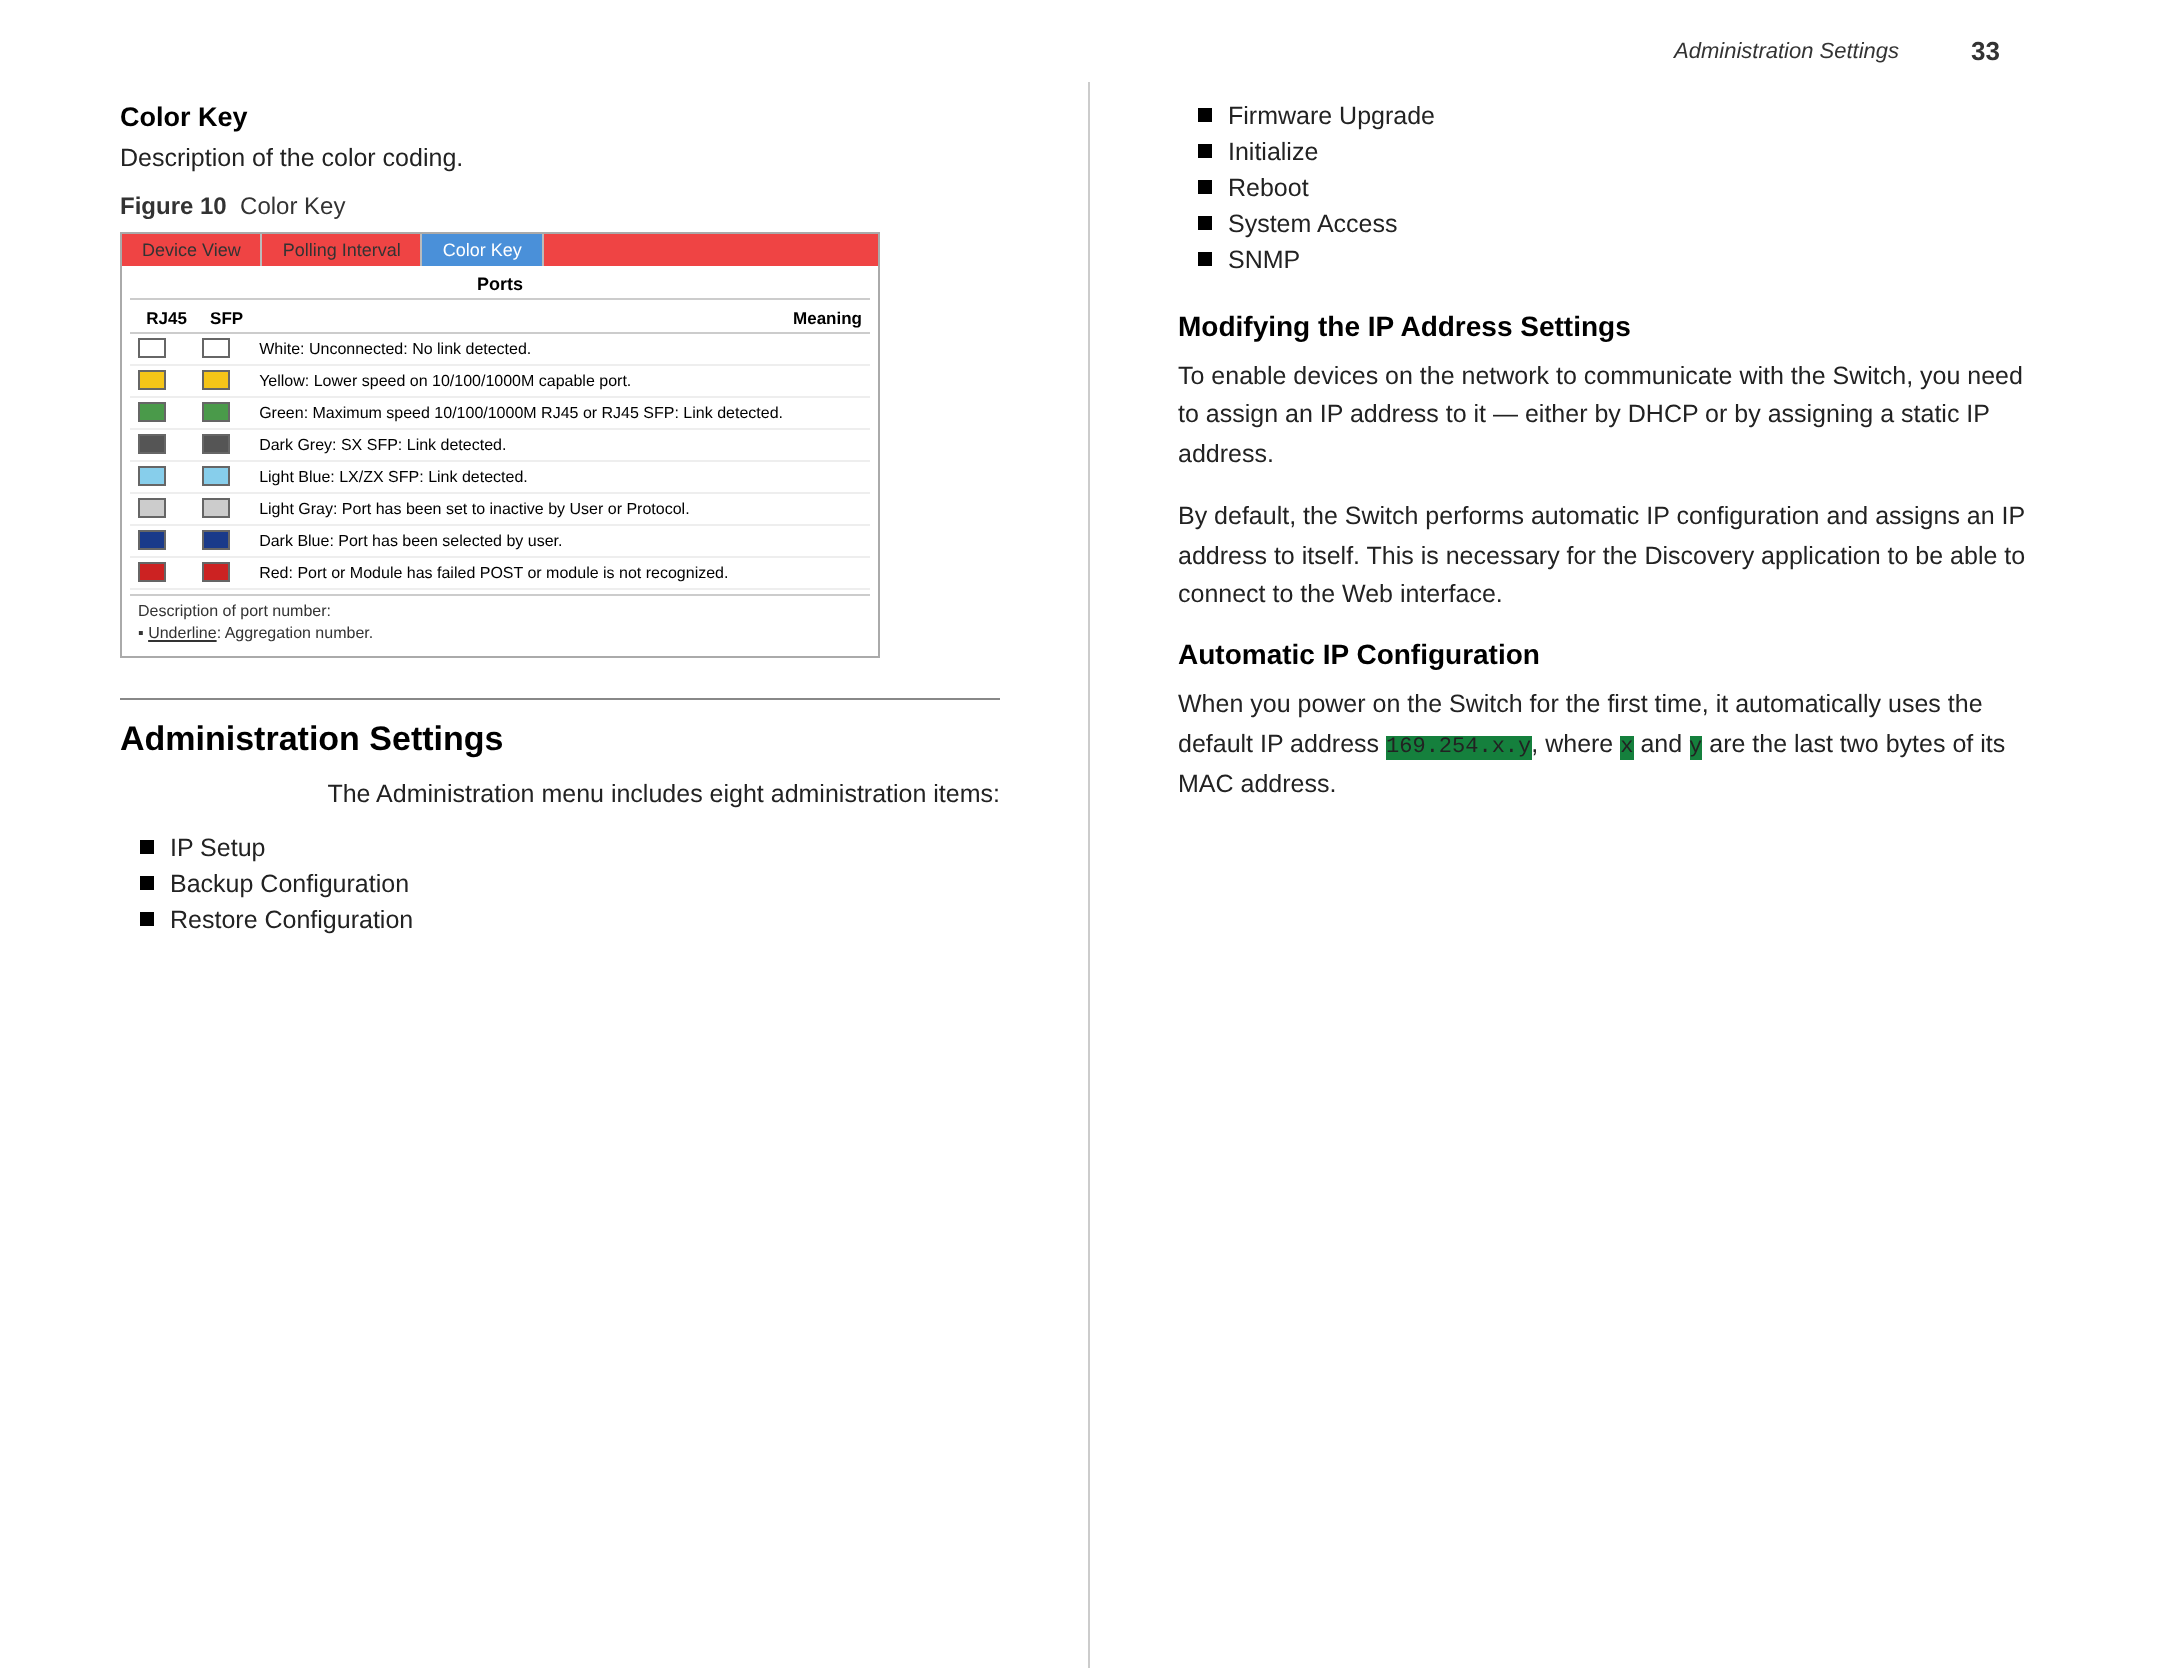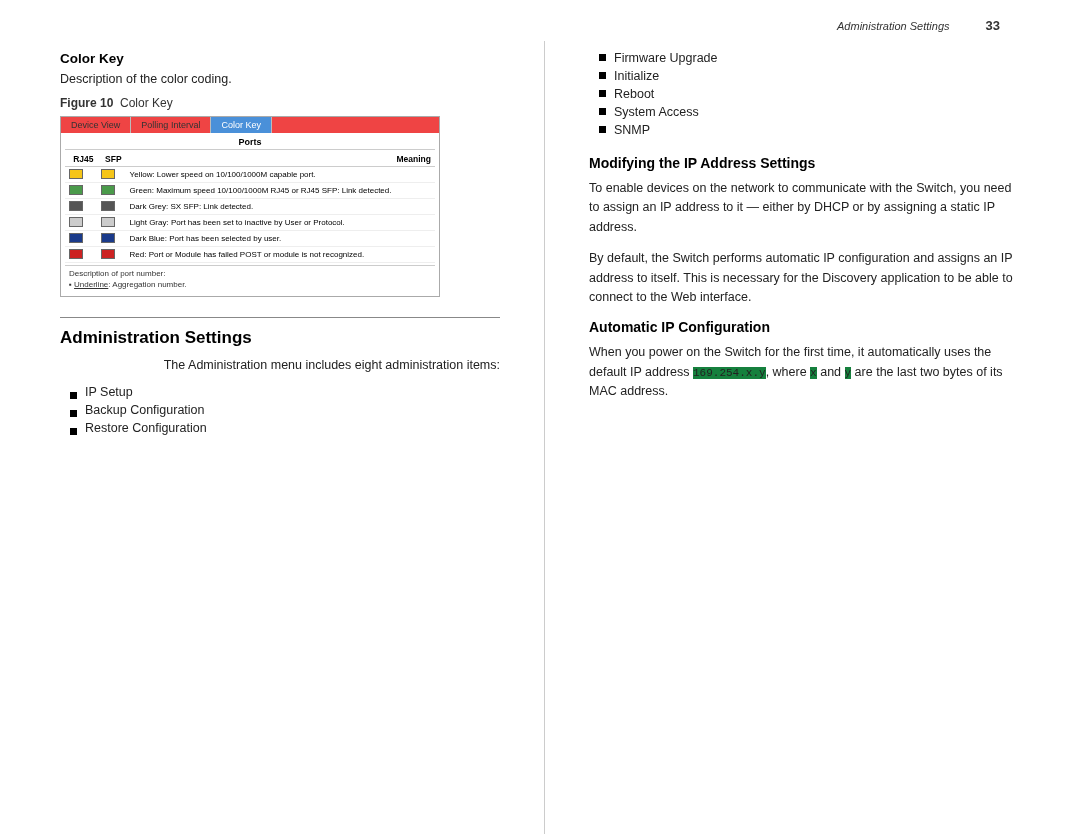--- a/index.html
+++ b/index.html
@@ -211,21 +211,21 @@
     }
 
     .bullet-list {
       list-style: none;
       padding: 0;
       margin: 0 0 0 10px;
     }
 
     .bullet-list li {
       display: flex;
-      align-items: flex-end;
+      align-items: flex-start;
       font-size: 12.5px;
       margin-bottom: 4px;
       color: #222;
     }
 
     .bullet-square {
       display: inline-block;
       width: 7px;
       height: 7px;
       background: #000;
@@ -302,33 +302,43 @@
             <table class="ck-table">
               <thead>
                 <tr>
                   <th>RJ45</th>
                   <th>SFP</th>
                   <th>Meaning</th>
                 </tr>
               </thead>
               <tbody>
                 <tr>
+                  <td><span class="port-icon white"></span></td>
+                  <td><span class="port-icon white"></span></td>
+                  <td>White: Unconnected: No link detected.</td>
+                </tr>
+                <tr>
                   <td><span class="port-icon yellow"></span></td>
                   <td><span class="port-icon yellow"></span></td>
                   <td>Yellow: Lower speed on 10/100/1000M capable port.</td>
                 </tr>
                 <tr>
                   <td><span class="port-icon green"></span></td>
                   <td><span class="port-icon green"></span></td>
                   <td>Green: Maximum speed 10/100/1000M RJ45 or RJ45 SFP: Link detected.</td>
                 </tr>
                 <tr>
                   <td><span class="port-icon dark-gray"></span></td>
                   <td><span class="port-icon dark-gray"></span></td>
                   <td>Dark Grey: SX SFP: Link detected.</td>
+                </tr>
+                <tr>
+                  <td><span class="port-icon light-blue"></span></td>
+                  <td><span class="port-icon light-blue"></span></td>
+                  <td>Light Blue: LX/ZX SFP: Link detected.</td>
                 </tr>
                 <tr>
                   <td><span class="port-icon light-gray"></span></td>
                   <td><span class="port-icon light-gray"></span></td>
                   <td>Light Gray: Port has been set to inactive by User or Protocol.</td>
                 </tr>
                 <tr>
                   <td><span class="port-icon dark-blue"></span></td>
                   <td><span class="port-icon dark-blue"></span></td>
                   <td>Dark Blue: Port has been selected by user.</td>

